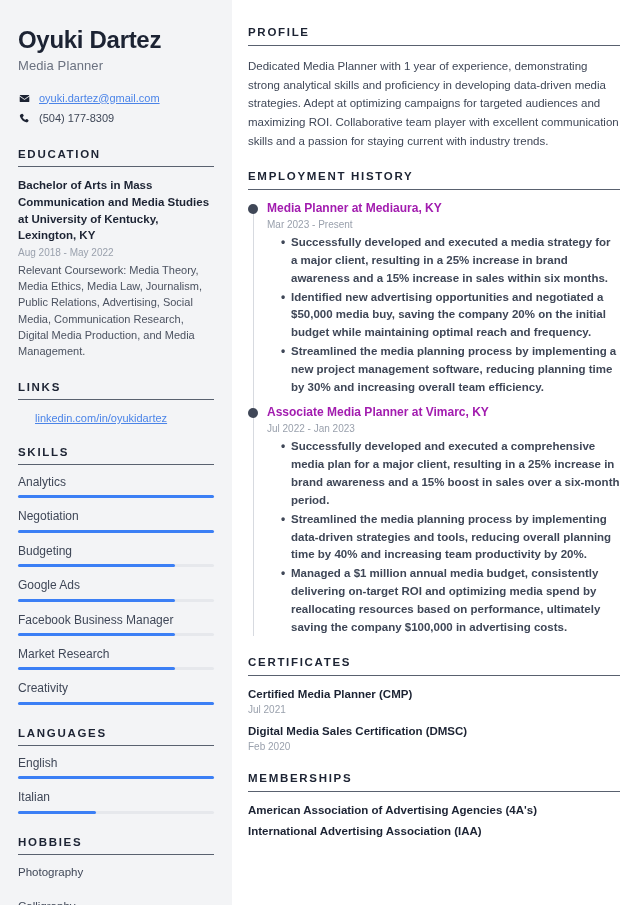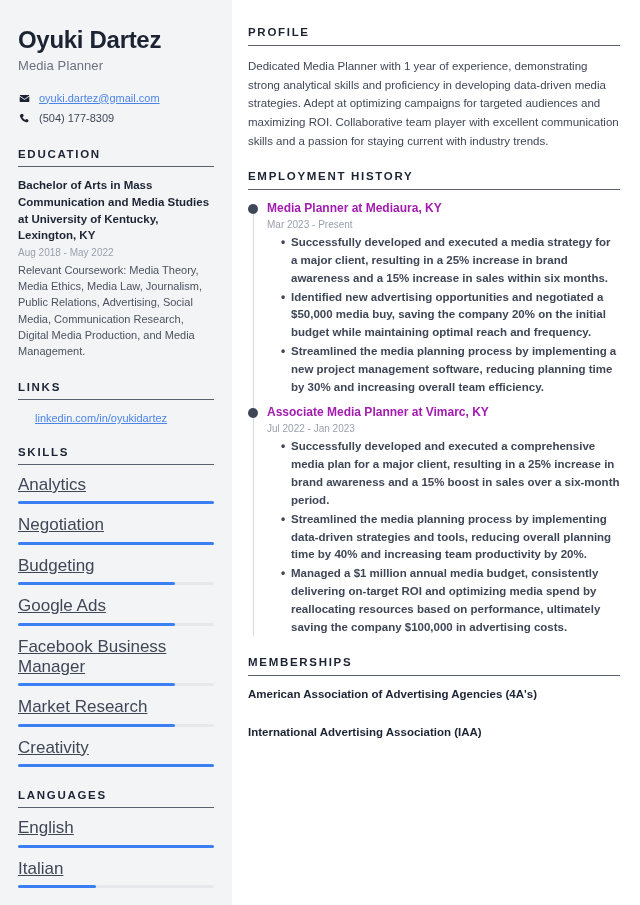--- a/index.html
+++ b/index.html
@@ -112,25 +112,24 @@
     font-size: 11px;
     color: #4b5260;
     line-height: 1.47;
   }
 
   .links-body { font-size: 11px; padding-top: 2px; margin-left: 17px; }
 
   
   .bar-item { margin-bottom: 11px; }
   .bar-label {
-    font-size: 17px;
+    font-size: 12px;
     color: #3f4757;
     margin-bottom: 6px;
     line-height: 1.2;
-    text-decoration: underline;
   }
   .bar-track {
     position: relative;
     height: 3px;
     width: 100%;
     background: #e6e8ec;
     border-radius: 2px;
   }
   .bar-fill {
     position: absolute;
@@ -251,21 +250,21 @@
   .cert-date {
     font-size: 10px;
     color: #9aa1ad;
     margin-top: 2px;
   }
 
   .mem-item {
     font-size: 11.5px;
     font-weight: bold;
     color: #1c2333;
-    margin-bottom: 23px;
+    margin-bottom: 6px;
     line-height: 1.3;
   }
   .mem-item:last-child { margin-bottom: 0; }
 </style>
 </head>
 <body>
 
 <div class="page">
 
   <aside class="sidebar">
@@ -425,20 +424,34 @@
           <ul class="job-bullets">
             <li>Successfully developed and executed a comprehensive media plan for a major client, resulting in a 25% increase in brand awareness and a 15% boost in sales over a six-month period.</li>
             <li>Streamlined the media planning process by implementing data-driven strategies and tools, reducing overall planning time by 40% and increasing team productivity by 20%.</li>
             <li>Managed a $1 million annual media budget, consistently delivering on-target ROI and optimizing media spend by reallocating resources based on performance, ultimately saving the company $100,000 in advertising costs.</li>
           </ul>
         </div>
 
       </div>
     </section>
 
+    <section class="m-section">
+      <div class="m-heading">CERTIFICATES</div>
+      <div class="m-rule"></div>
+      <div>
+        <div class="cert-item">
+          <div class="cert-title">Certified Media Planner (CMP)</div>
+          <div class="cert-date">Jul 2021</div>
+        </div>
+        <div class="cert-item">
+          <div class="cert-title">Digital Media Sales Certification (DMSC)</div>
+          <div class="cert-date">Feb 2020</div>
+        </div>
+      </div>
+    </section>
 
     <section class="m-section">
       <div class="m-heading">MEMBERSHIPS</div>
       <div class="m-rule"></div>
       <div>
         <div class="mem-item">American Association of Advertising Agencies (4A's)</div>
         <div class="mem-item">International Advertising Association (IAA)</div>
       </div>
     </section>
     </main>

